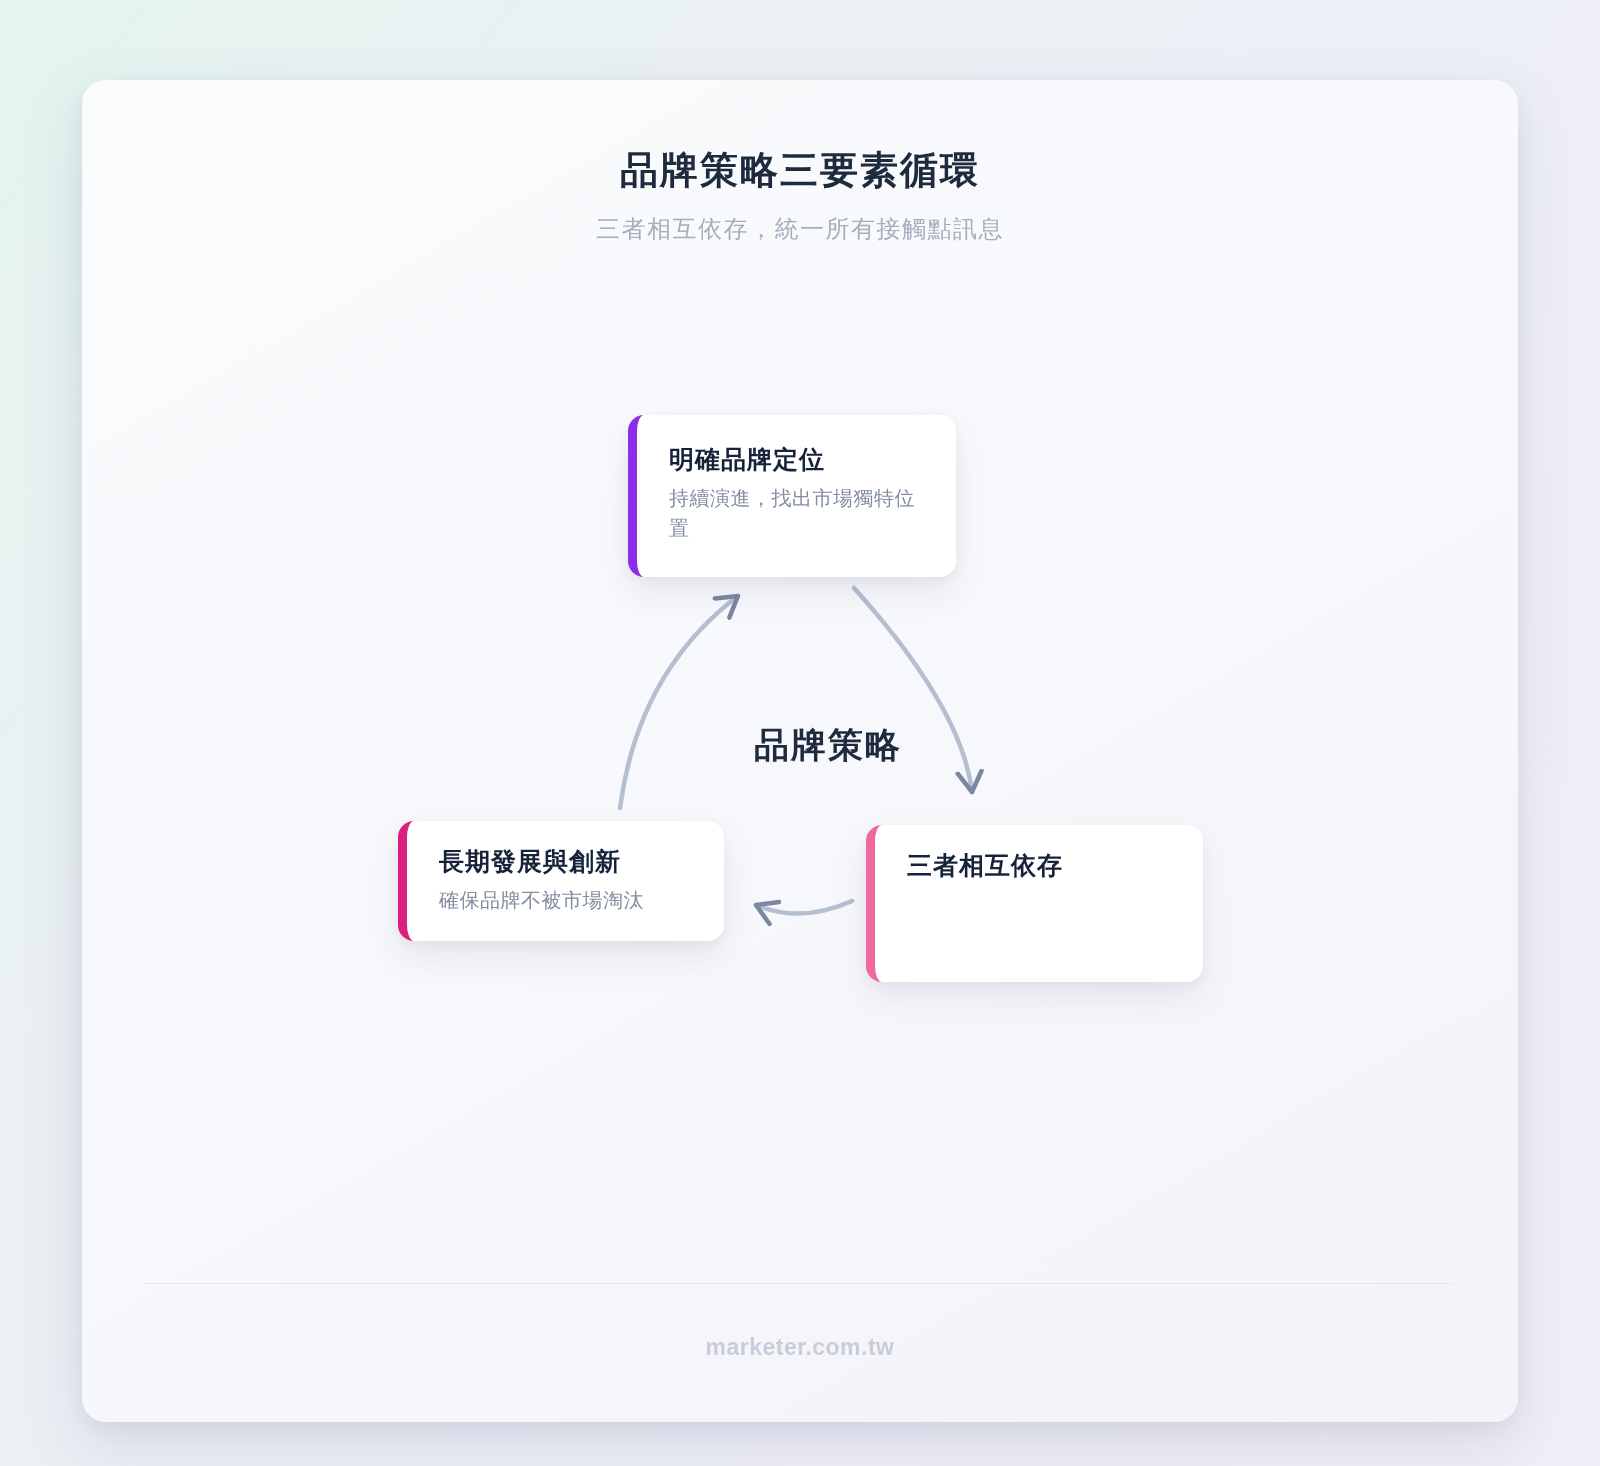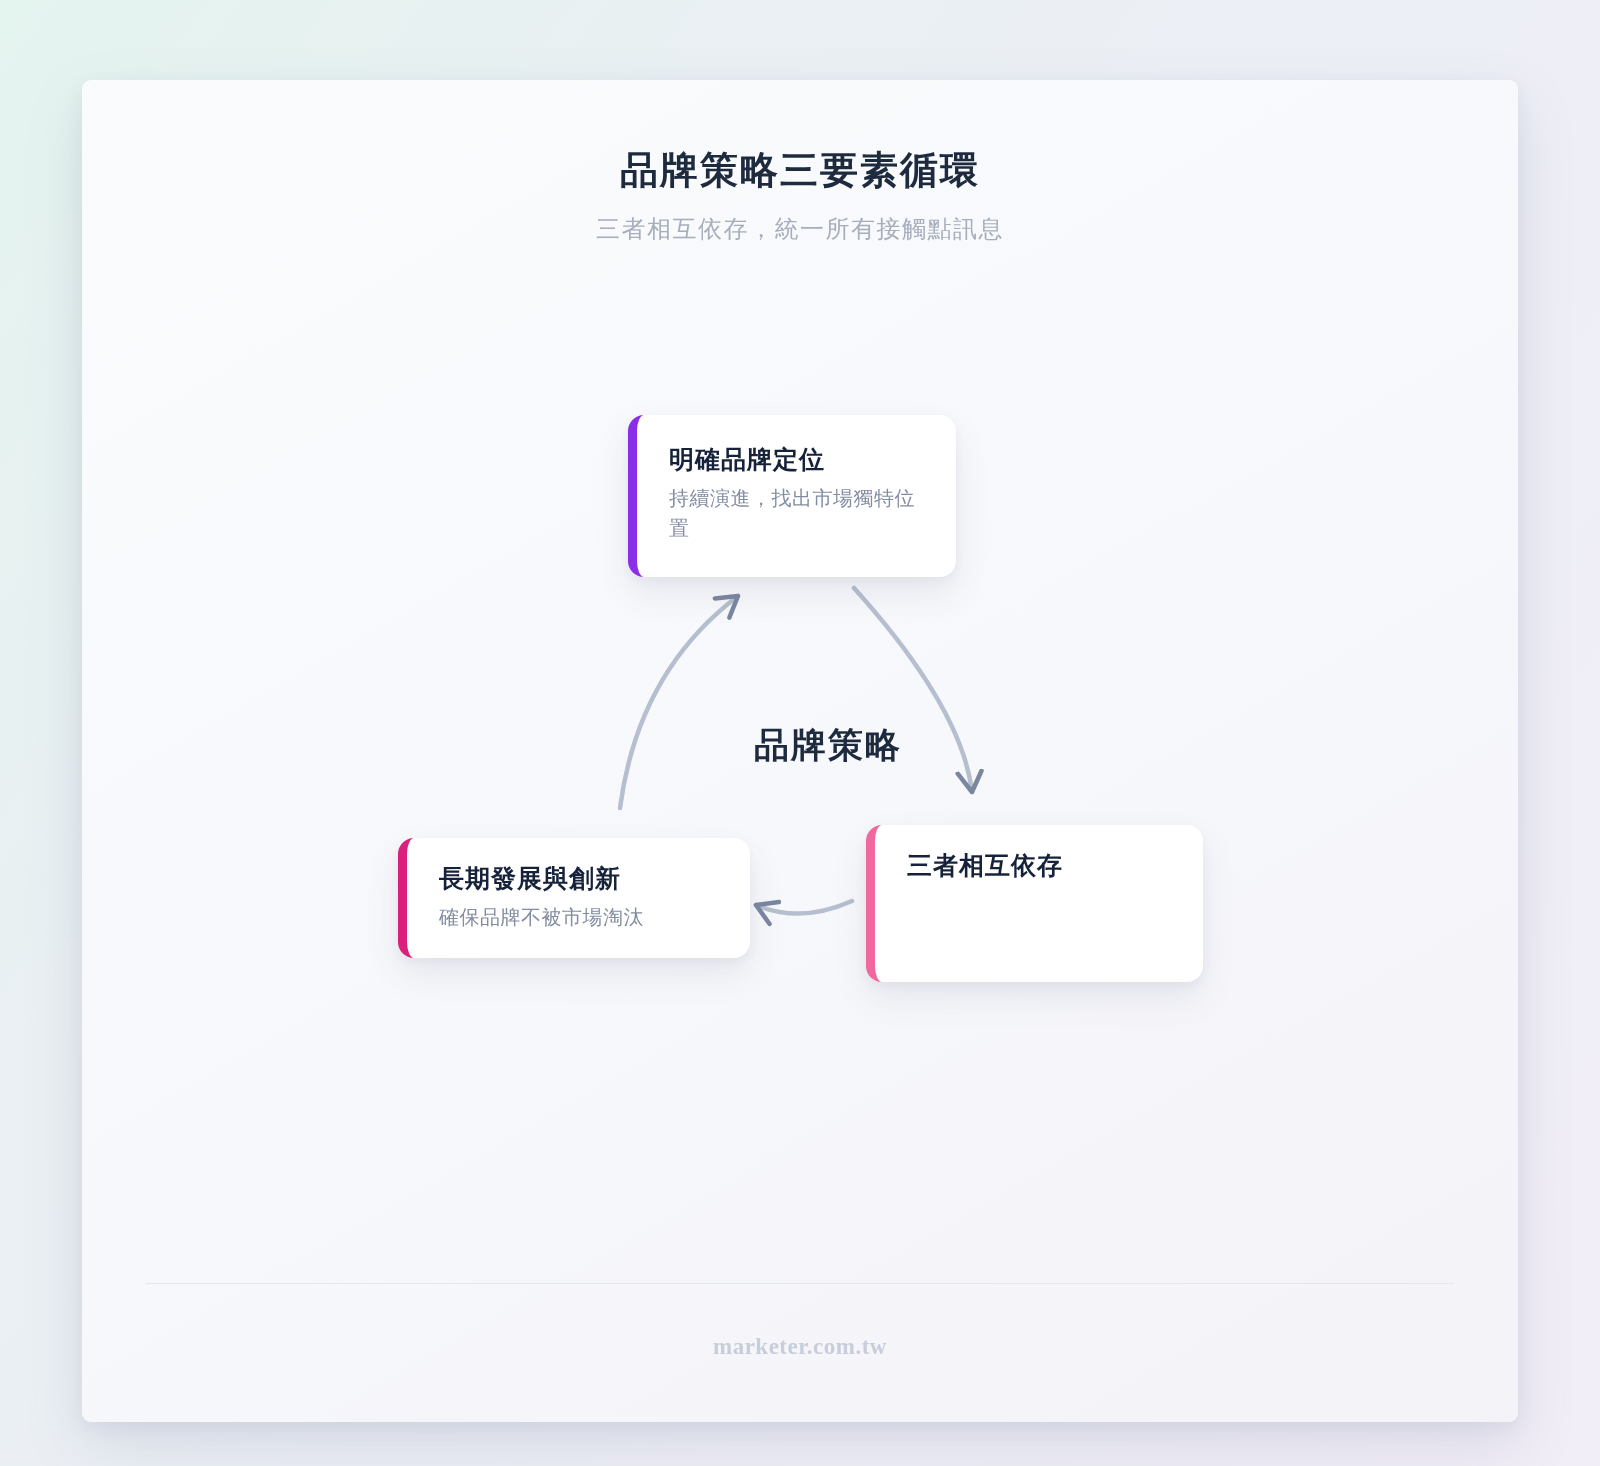--- a/index.html
+++ b/index.html
@@ -7,21 +7,21 @@
   body {
     font-family: "Liberation Sans", "DejaVu Sans", sans-serif;
     background: linear-gradient(125deg, #e4f4ef 0%, #eaf0f3 28%, #edeff6 55%, #f2eef7 100%);
     overflow: hidden;
   }
   .canvas {
     position: absolute;
     left: 82px; top: 80px;
     width: 1436px; height: 1342px;
     background: linear-gradient(150deg, #fafbfd 0%, #f7f8fb 55%, #f4f3f8 100%);
-    border-radius: 9px;
+    border-radius: 24px;
     box-shadow: 0 24px 60px rgba(95, 105, 140, 0.16), 0 6px 18px rgba(95, 105, 140, 0.08);
   }
   .page-title {
     position: absolute;
     top: 68px; left: 0; width: 100%;
     text-align: center;
     font-size: 38px; line-height: 44px;
     font-weight: 700;
     letter-spacing: 2px;
     color: #1e2a3d;
@@ -54,21 +54,21 @@
   .node {
     position: absolute;
     background: #ffffff;
     border-left: 9px solid #999;
     border-radius: 16px;
     box-shadow: 0 16px 34px rgba(70, 80, 115, 0.10), 0 4px 10px rgba(70, 80, 115, 0.05);
     padding: 28px 28px 26px 32px;
   }
   .node-top   { left: 546px; top: 335px; width: 328px; min-height: 162px; }
   .node-right { left: 784px; top: 745px; width: 337px; min-height: 157px; padding-top: 24px; }
-  .node-left  { left: 316px; top: 758px; width: 352px; min-height: 120px; padding-top: 24px; }
+  .node-left  { left: 316px; top: 741px; width: 326px; min-height: 120px; padding-top: 24px; }
   .node-title {
     font-size: 25px; line-height: 32px;
     font-weight: 700;
     letter-spacing: 1px;
     color: #16213a;
   }
   .node-desc {
     margin-top: 8px;
     font-size: 20px; line-height: 30px;
     letter-spacing: 0.5px;
@@ -101,21 +101,20 @@
     background: #e4e7ed;
   }
   .footer-site {
     position: absolute;
     top: 1253px; left: 0; width: 100%;
     text-align: center;
     font-size: 23px; line-height: 28px;
     font-weight: 700;
     letter-spacing: 0.5px;
     color: #c7cdda;
-    font-family: Liberation Serif, serif;
   }
 </style>
 </head>
 <body>
 
 <div class="canvas">
 
   <h1 class="page-title">品牌策略三要素循環</h1>
   <div class="page-subtitle">三者相互依存，統一所有接觸點訊息</div>
 

